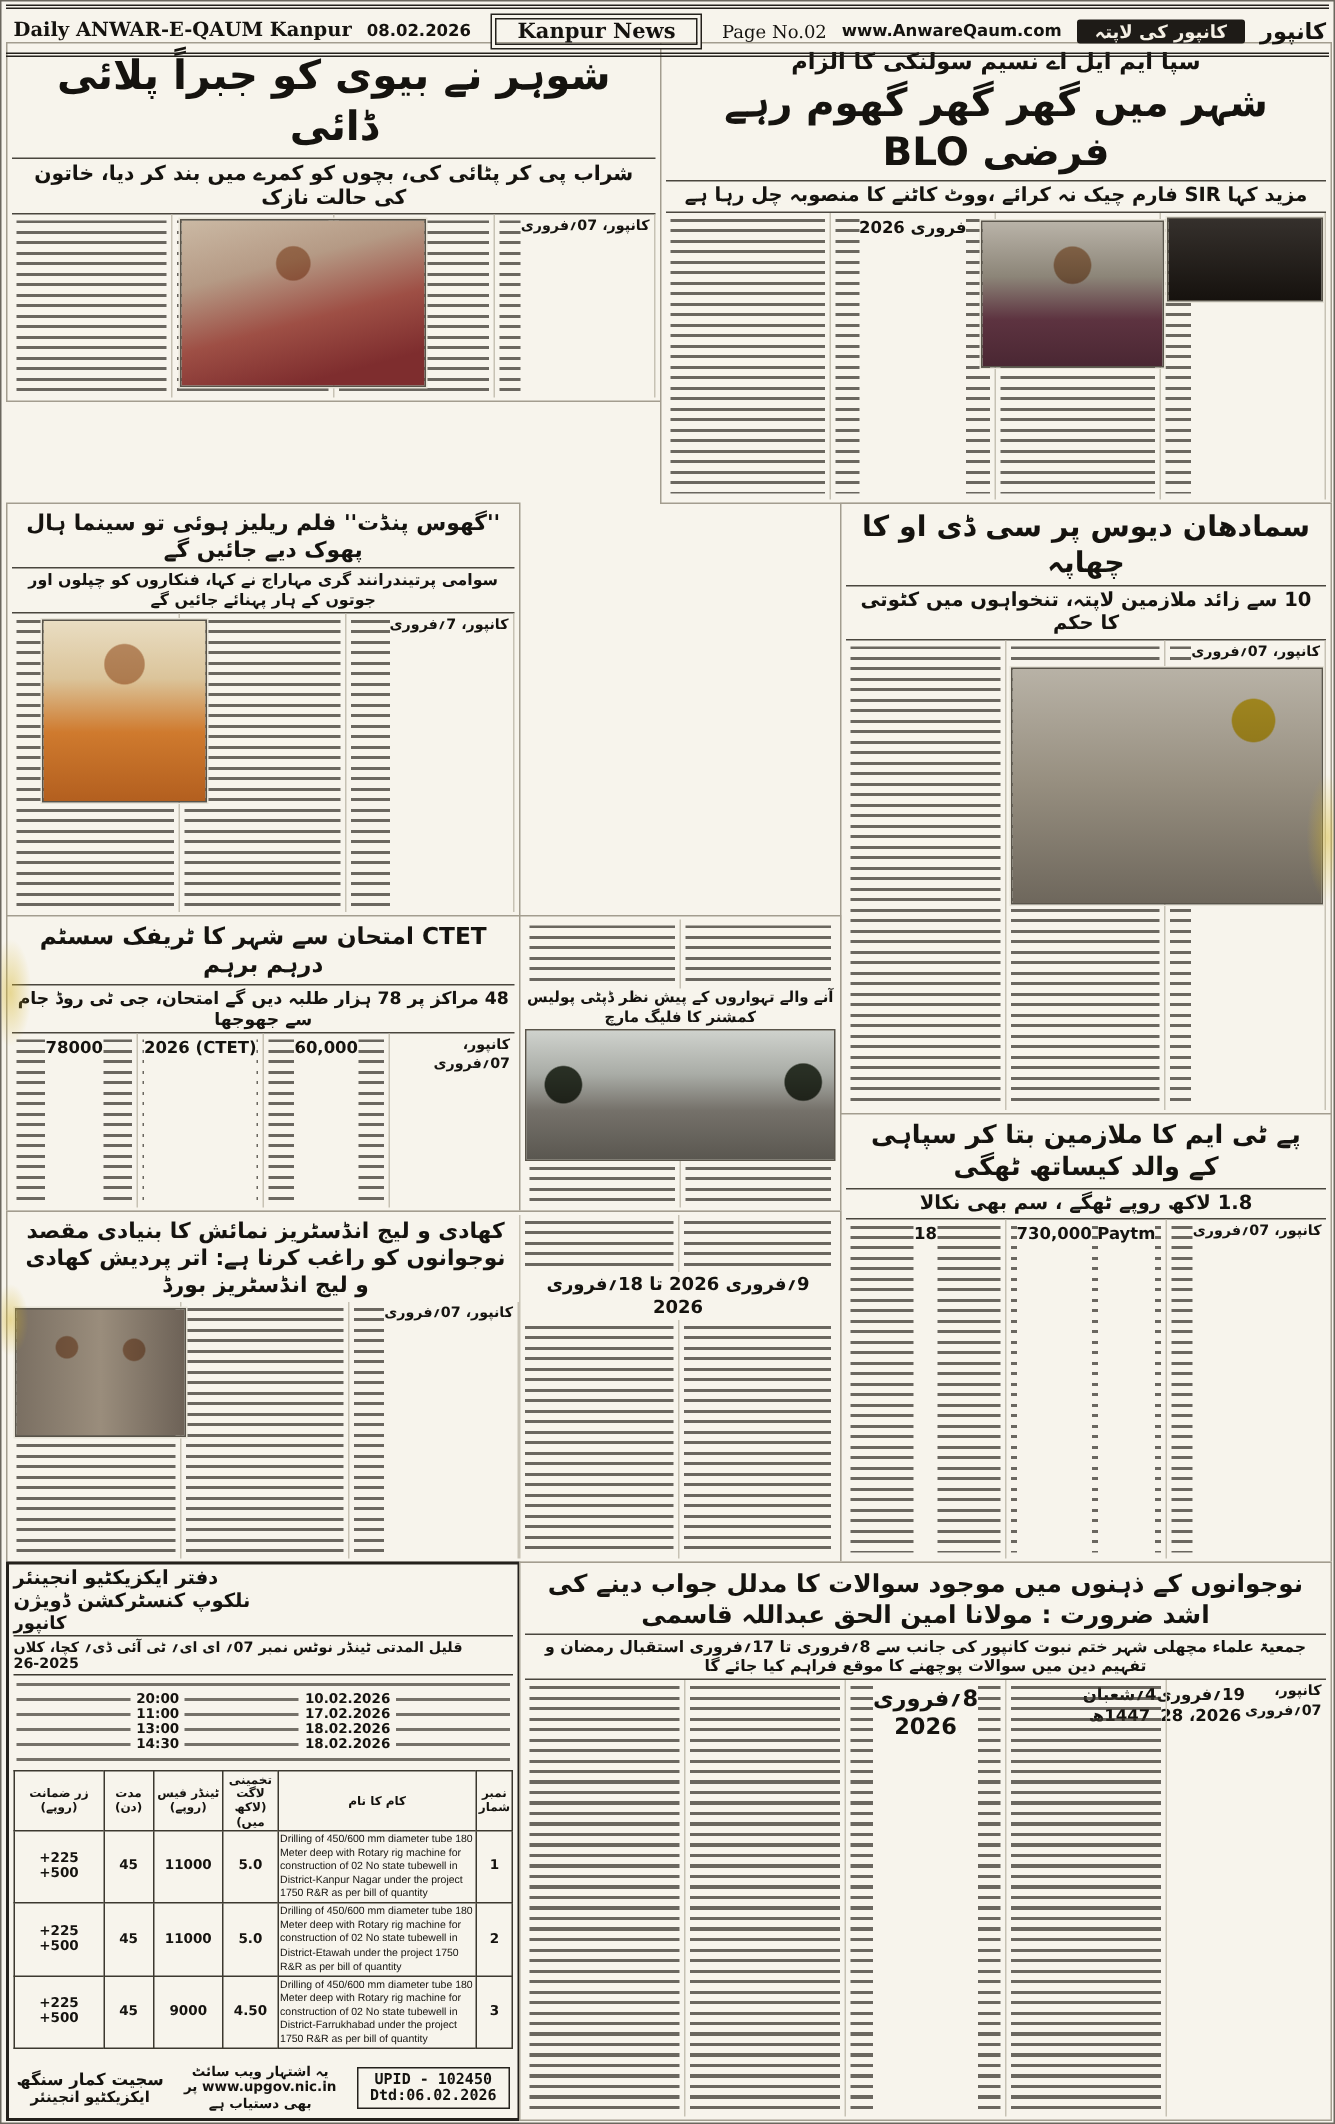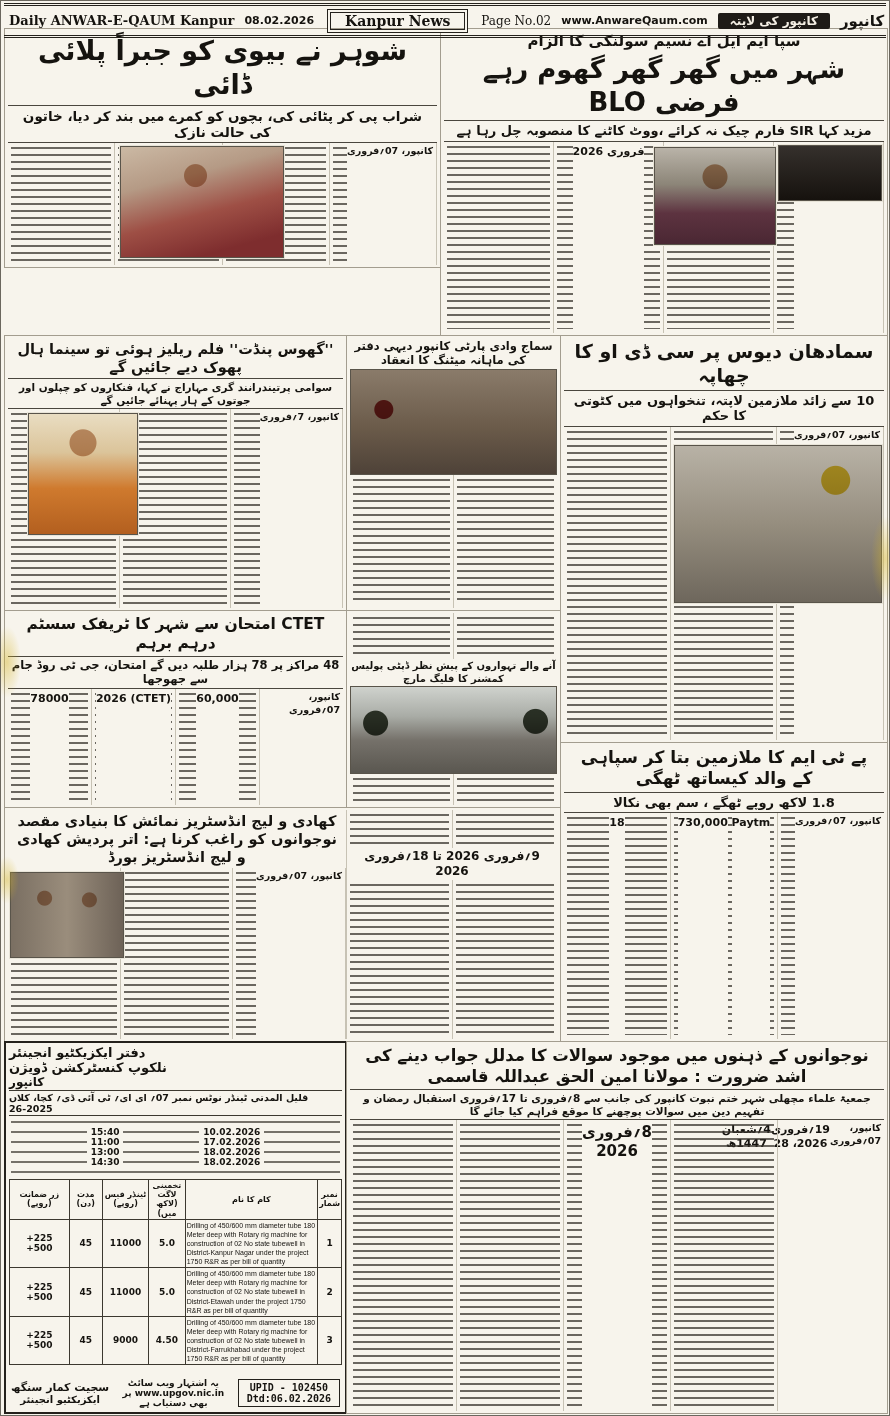--- a/index.html
+++ b/index.html
@@ -125,32 +125,20 @@
       </div>
       <div class="col">
           <div class="tx"></div>
         </div>
       <div class="col">
           <div class="tx"></div>
         </div>
     </div>
   </div>
 
-  <div class="art" style="left:345px;top:334px;width:215px;height:276px">
-    <div class="cap" style="font-size:11.5px">سماج وادی پارٹی کانپور دیہی دفتر کی ماہانہ میٹنگ کا انعقاد</div>
-    <div class="photo-s" style="height:106px;background:linear-gradient(180deg,#8a7b6a 0%,#6b5b4a 55%,#4e4238 100%),radial-gradient(circle at 16% 38%,#a23333 0 9px,rgba(0,0,0,0) 10px);background-blend-mode:multiply"></div>
-    <div class="body">
-      <div class="col">
-          <div class="tx"></div>
-        </div>
-      <div class="col">
-          <div class="tx"></div>
-        </div>
-    </div>
-  </div>
 
   <div class="art" style="left:559px;top:334px;width:328px;height:408px">
     <div class="hl" style="font-size:19px;padding:2px 0">سمادھان دیوس پر سی ڈی او کا چھاپہ</div>
     <div class="sub" style="font-size:13px">10 سے زائد ملازمین لاپتہ، تنخواہوں میں کٹوتی کا حکم</div>
     <div class="body">
       <div class="photo" style="left:110px;top:18px;width:208px;height:158px;background:linear-gradient(180deg,#b8b2a6 0%,#978f80 48%,#6e675c 100%),radial-gradient(circle at 78% 22%,#e6c832 0 14px,rgba(0,0,0,0) 15px);background-blend-mode:multiply"></div>
       <div class="col">
         <div class="dl">کانپور، 07؍فروری</div>
         <div class="tx"></div>
       </div>
@@ -277,21 +265,21 @@
     <div class="t-title" style="font-size:12px">کانپور</div>
     <div class="t-title" style="font-size:9.5px;border-top:1px solid #3c382f;border-bottom:1px solid #3c382f;margin:1px 0;padding:1px 0">قلیل المدتی ٹینڈر نوٹس نمبر 07؍ ای ای؍ ٹی آئی ڈی؍ کچا، کلاں 2025-26</div>
     <div>
       <div class="pline">
           <span class="ps"></span>
         </div>
       <div class="pline">
           <span class="ps"></span>
           <span class="pd">10.02.2026</span>
           <span class="ps"></span>
-          <span class="pd">15:40</span>
+          <span class="pd">20:00</span>
           <span class="ps"></span>
         </div>
       <div class="pline">
           <span class="ps"></span>
           <span class="pd">17.02.2026</span>
           <span class="ps"></span>
           <span class="pd">11:00</span>
           <span class="ps"></span>
         </div>
       <div class="pline">

